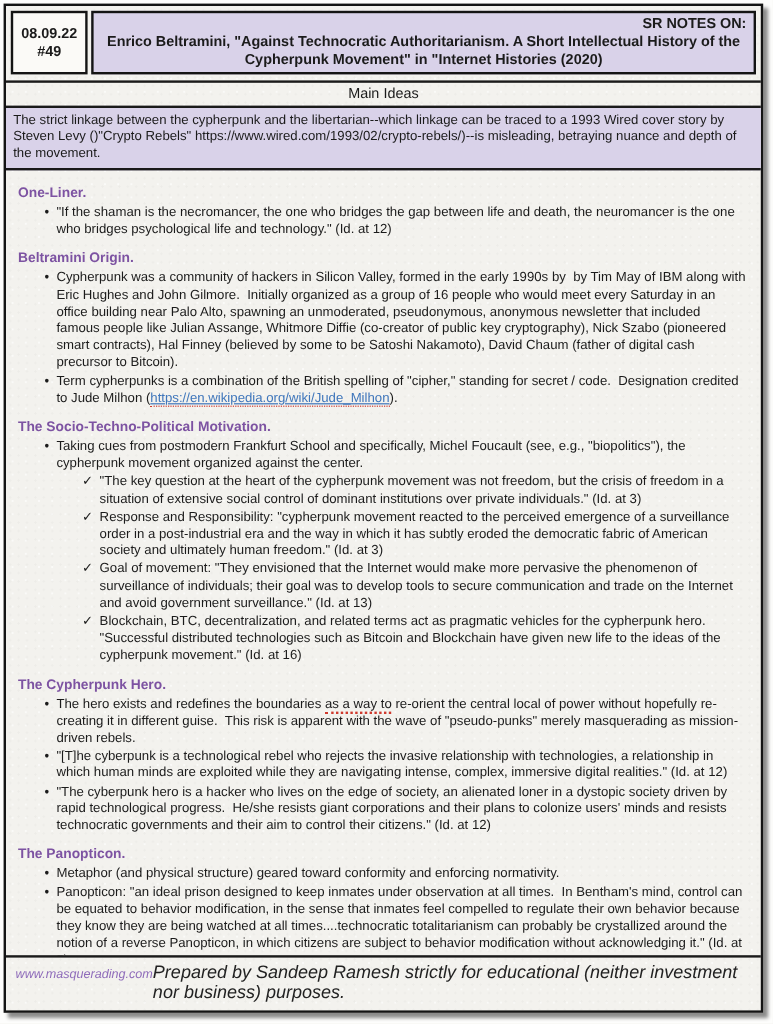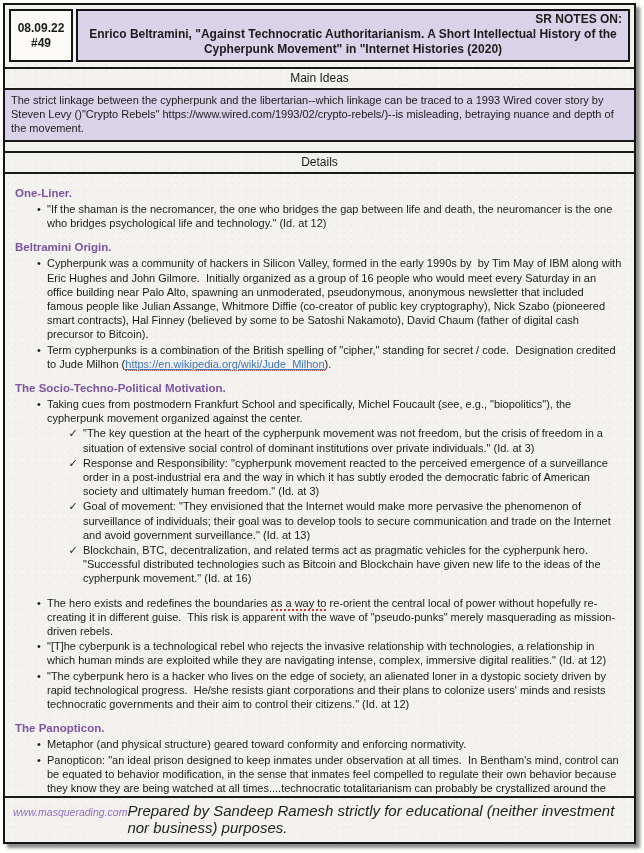--- a/index.html
+++ b/index.html
@@ -89,21 +89,20 @@
     <div class="title-box">
       <div class="kicker">SR NOTES ON:</div>
       <div class="doc-title">Enrico Beltramini, "Against Technocratic Authoritarianism. A Short Intellectual History of the Cypherpunk Movement" in "Internet Histories (2020)</div>
     </div>
   </div>
 
   <div class="bar">Main Ideas</div>
 
   <div class="ideas-box">The strict linkage between the cypherpunk and the libertarian--which linkage can be traced to a 1993 Wired cover story by Steven Levy ()"Crypto Rebels" https://www.wired.com/1993/02/crypto-rebels/)--is misleading, betraying nuance and depth of the movement.</div>
 
-  <div class="bar details-bar">Details</div>
 
   <div class="details-body">
       <div class="section">
         <div class="sec-heading">One-Liner.</div>
         <div class="item lvl1">
           <span class="marker">•</span>
           <span class="txt"><span>"If the shaman is the necromancer, the one who bridges the gap between life and death, the neuromancer is the one who bridges psychological life and technology." (Id. at 12)</span></span>
         </div>
       </div>
       <div class="section">
@@ -134,20 +133,21 @@
         <div class="item lvl2">
           <span class="marker">✓</span>
           <span class="txt"><span>Goal of movement: "They envisioned that the Internet would make more pervasive the phenomenon of surveillance of individuals; their goal was to develop tools to secure communication and trade on the Internet and avoid government surveillance." (Id. at 13)</span></span>
         </div>
         <div class="item lvl2">
           <span class="marker">✓</span>
           <span class="txt"><span>Blockchain, BTC, decentralization, and related terms act as pragmatic vehicles for the cypherpunk hero.  "Successful distributed technologies such as Bitcoin and Blockchain have given new life to the ideas of the cypherpunk movement." (Id. at 16)</span></span>
         </div>
       </div>
       <div class="section">
+        <div class="sec-heading">The Cypherpunk Hero.</div>
         <div class="item lvl1">
           <span class="marker">•</span>
           <span class="txt"><span>The hero exists and redefines the boundaries </span><span class="squiggle">as a way to</span><span> re-orient the central local of power without hopefully re-creating it in different guise.  This risk is apparent with the wave of "pseudo-punks" merely masquerading as mission-driven rebels.</span></span>
         </div>
         <div class="item lvl1">
           <span class="marker">•</span>
           <span class="txt"><span>"[T]he cyberpunk is a technological rebel who rejects the invasive relationship with technologies, a relationship in which human minds are exploited while they are navigating intense, complex, immersive digital realities." (Id. at 12)</span></span>
         </div>
         <div class="item lvl1">
           <span class="marker">•</span>

